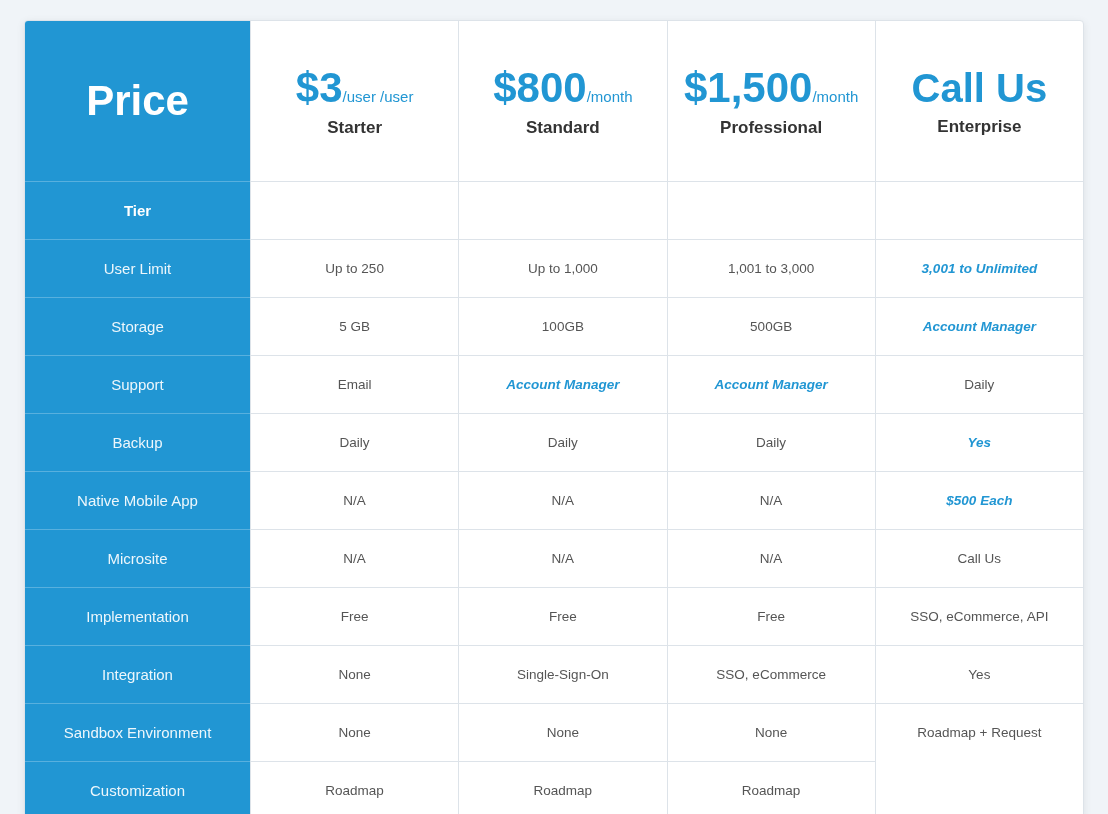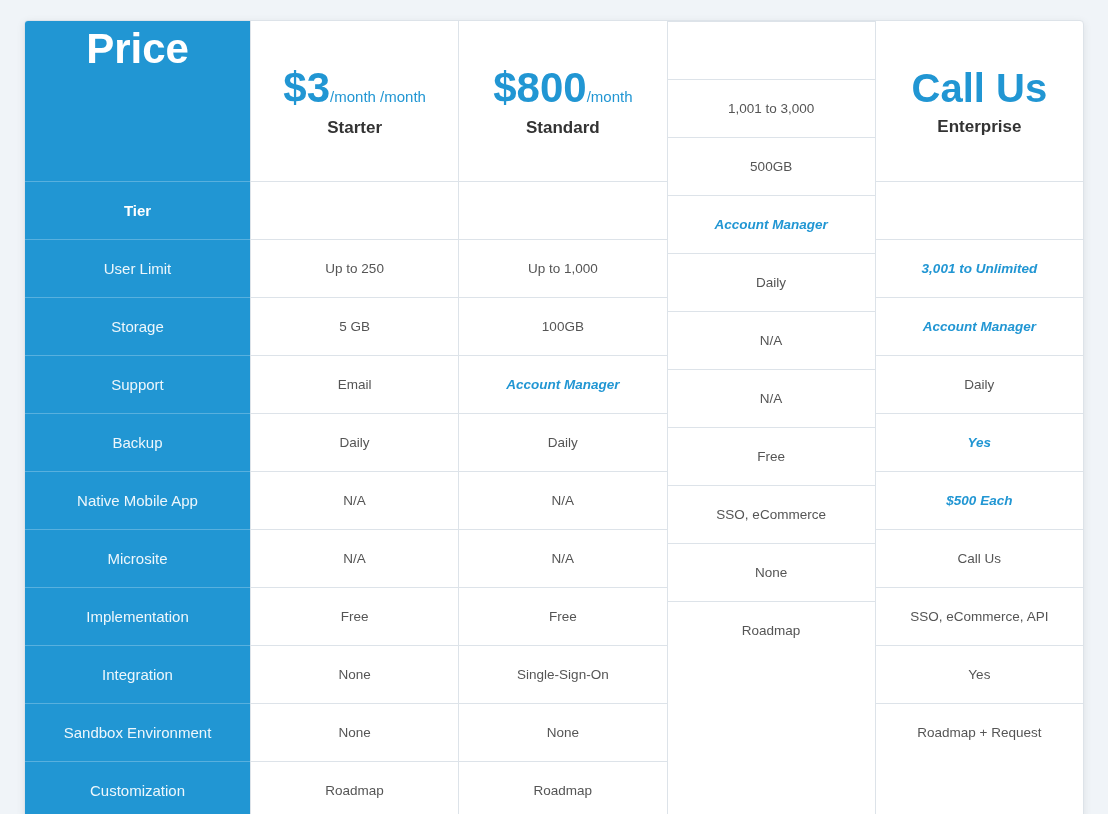--- a/index.html
+++ b/index.html
@@ -25,20 +25,21 @@
     .sidebar {
       width: 225px;
       background: #2196d3;
       color: #fff;
       display: flex;
       flex-direction: column;
       flex-shrink: 0;
     }
     .sidebar-price-header {
       display: flex;
+      align-items: center;
       justify-content: center;
       min-height: 160px;
       padding: 4px;
     }
     .sidebar-price-title {
       font-size: 42px;
       font-weight: 700;
       color: #fff;
     }
     .sidebar-row {
@@ -164,21 +165,21 @@
         </div>
         <div class="sidebar-row">
           <span class="sidebar-row-label">Customization</span>
         </div>
       </div>
   </div>
 
   <div id="plan-columns" style="display:flex; flex:1;">
       <div class="plan-col">
         <div class="plan-header">
-          <div class="plan-price"><span class="plan-price-main">$3</span><span class="plan-price-sub">/month /month</span></div>
+          <div class="plan-price"><span class="plan-price-main">$3</span><span class="plan-price-sub">/user /user</span></div>
           <div class="plan-name">Starter</div>
         </div>
         <div class="plan-row tier-spacer"></div>
         <div class="plan-row">Up to 250</div>
         <div class="plan-row">5 GB</div>
         <div class="plan-row">Email</div>
         <div class="plan-row">Daily</div>
         <div class="plan-row">N/A</div>
         <div class="plan-row">N/A</div>
         <div class="plan-row">Free</div>
@@ -197,20 +198,24 @@
         <div class="plan-row highlight">Account Manager</div>
         <div class="plan-row">Daily</div>
         <div class="plan-row">N/A</div>
         <div class="plan-row">N/A</div>
         <div class="plan-row">Free</div>
         <div class="plan-row">Single-Sign-On</div>
         <div class="plan-row">None</div>
         <div class="plan-row">Roadmap</div>
       </div>
       <div class="plan-col">
+        <div class="plan-header">
+          <div class="plan-price"><span class="plan-price-main">$1,500</span><span class="plan-price-sub">/month</span></div>
+          <div class="plan-name">Professional</div>
+        </div>
         <div class="plan-row tier-spacer"></div>
         <div class="plan-row">1,001 to 3,000</div>
         <div class="plan-row">500GB</div>
         <div class="plan-row highlight">Account Manager</div>
         <div class="plan-row">Daily</div>
         <div class="plan-row">N/A</div>
         <div class="plan-row">N/A</div>
         <div class="plan-row">Free</div>
         <div class="plan-row">SSO, eCommerce</div>
         <div class="plan-row">None</div>

